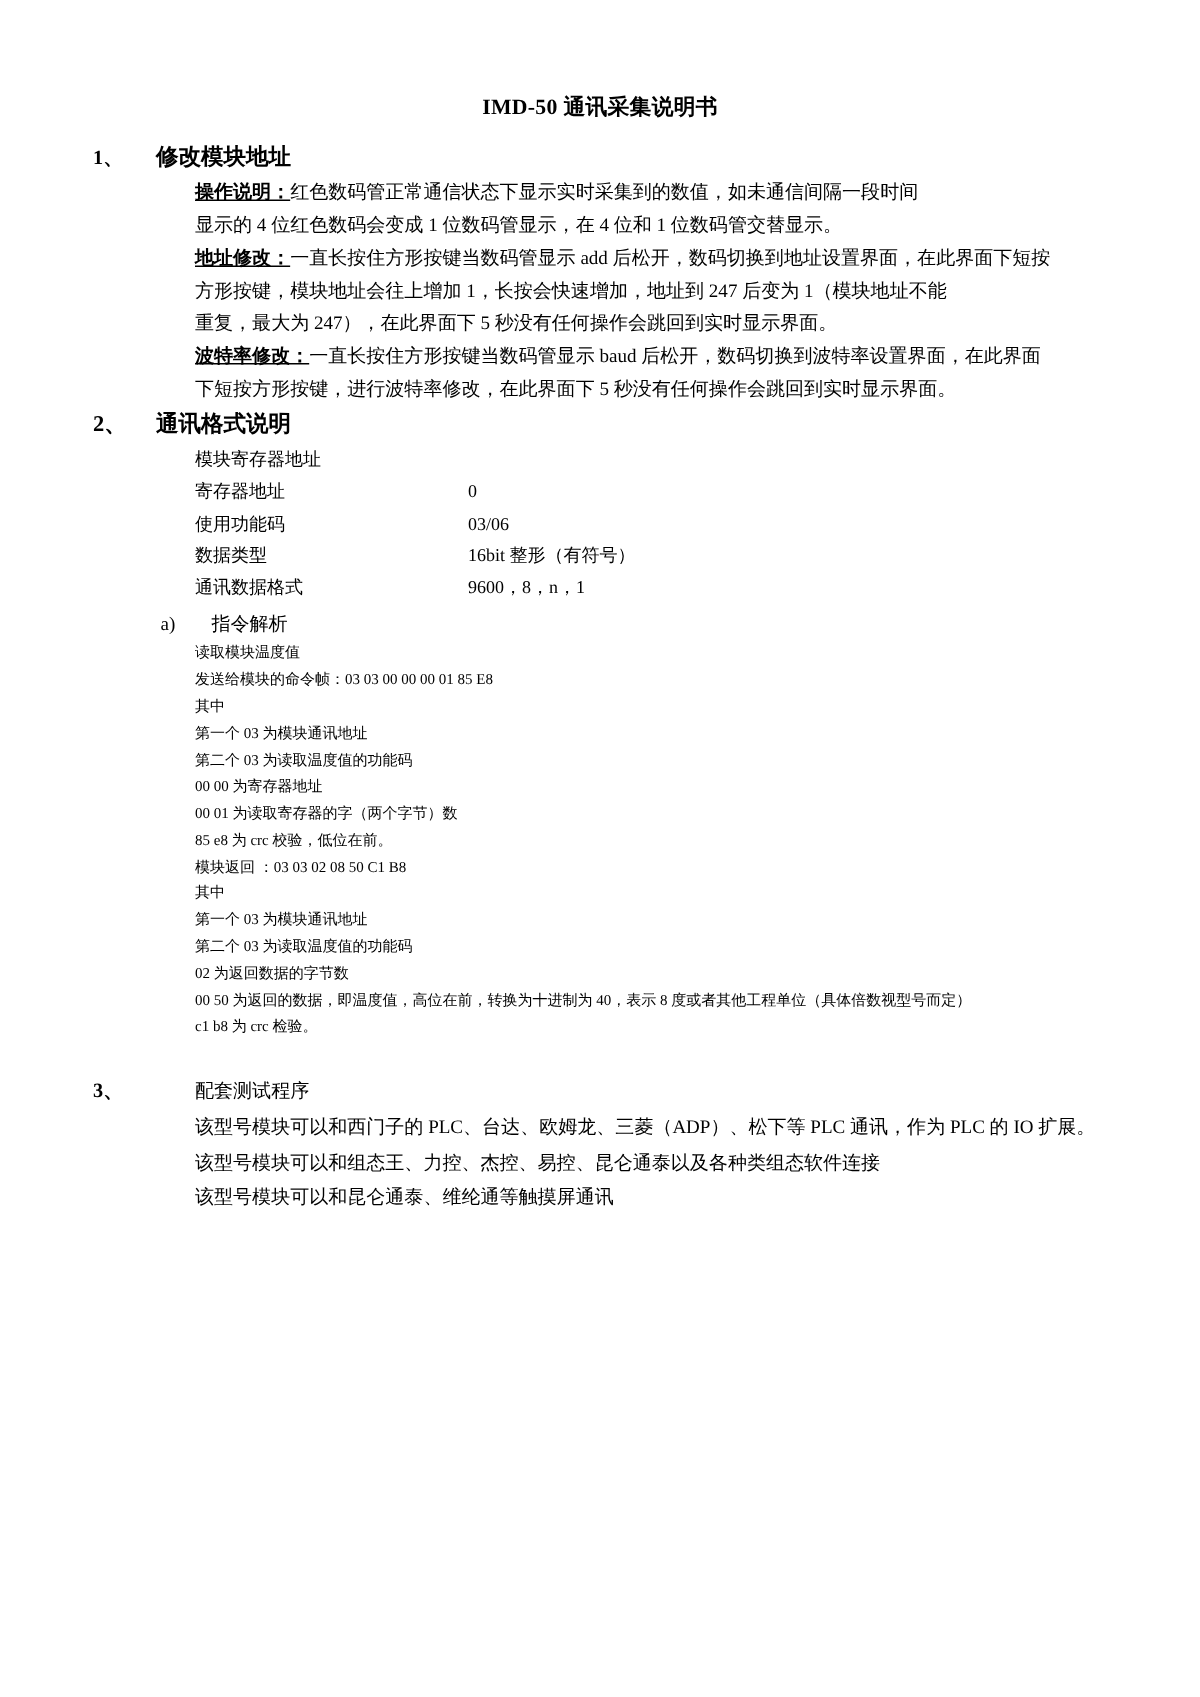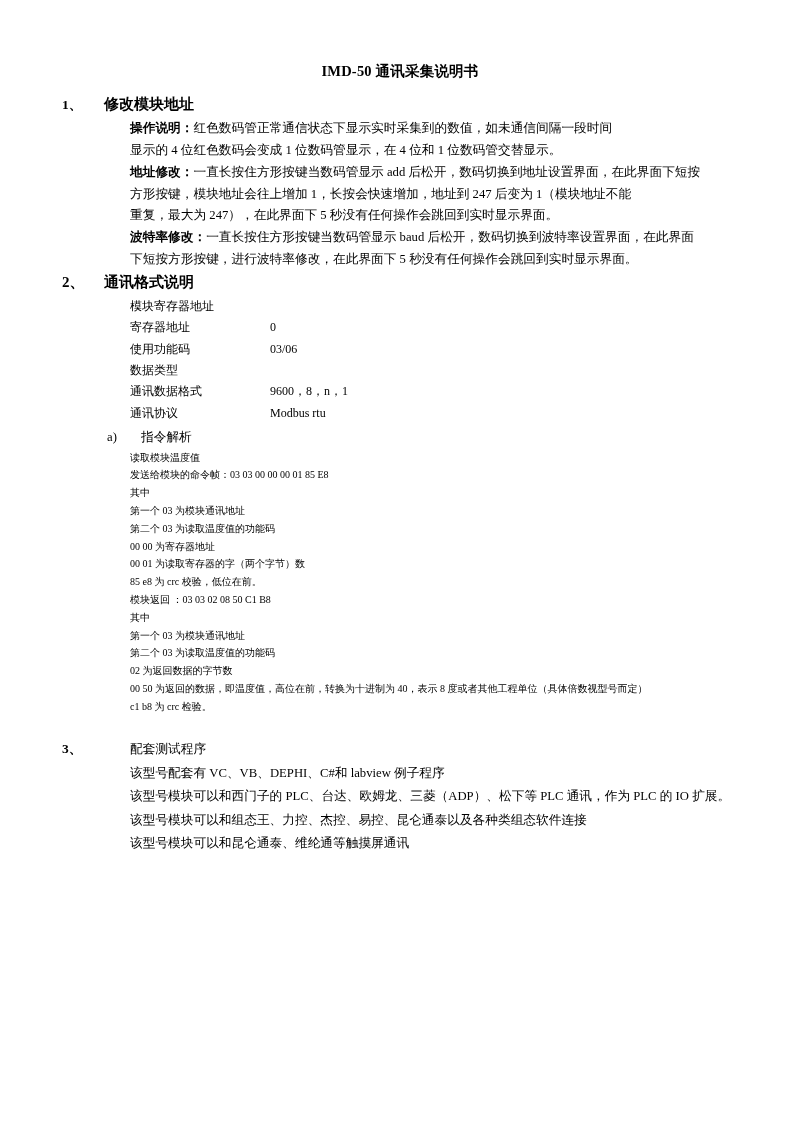--- a/index.html
+++ b/index.html
@@ -49,28 +49,30 @@
   .body-block {
     padding-left: 68px;
     font-size: 12.7px;
     line-height: 1.72;
   }
   .body-block p {
     margin: 0;
   }
   .lbl {
     font-weight: bold;
+    text-decoration: underline;
   }
   .kv-block {
     padding-left: 68px;
     font-size: 12px;
     line-height: 1.78;
   }
   .kv-row {
     display: flex;
+    gap: 42px;
   }
   .kv-k {
     width: 140px;
     flex: 0 0 140px;
   }
   .kv-v {
     flex: 1 1 auto;
   }
   .sub-item {
     padding-left: 45px;
@@ -129,28 +131,25 @@
       <div class="kv-row">
         <span class="kv-k">寄存器地址</span>
         <span class="kv-v">0</span>
       </div>
       <div class="kv-row">
         <span class="kv-k">使用功能码</span>
         <span class="kv-v">03/06</span>
       </div>
       <div class="kv-row">
         <span class="kv-k">数据类型</span>
+        <span class="kv-v">16bit 整形（有符号）</span>
       </div>
       <div class="kv-row">
         <span class="kv-k">通讯数据格式</span>
         <span class="kv-v">9600，8，n，1</span>
-      </div>
-      <div class="kv-row">
-        <span class="kv-k">通讯协议</span>
-        <span class="kv-v">Modbus rtu</span>
       </div>
     </div>
     <div class="sub-item">
       <span class="sub-marker">a)</span>
       <span>指令解析</span>
     </div>
     <div class="lines">
       <p>读取模块温度值</p>
       <p>发送给模块的命令帧：03 03 00 00 00 01 85 E8</p>
       <p>其中</p>
@@ -170,20 +169,19 @@
   </div>
 
   <div class="spacer-lg"></div>
 
   <div class="section sec3">
     <div class="sec-head plain">
       <span class="sec-num">3、</span>
       <span class="sec-title sec3-title-ind">配套测试程序</span>
     </div>
     <div class="body-block">
-      <p>该型号配套有 VC、VB、DEPHI、C#和 labview 例子程序</p>
       <p>该型号模块可以和西门子的 PLC、台达、欧姆龙、三菱（ADP）、松下等 PLC 通讯，作为 PLC 的 IO 扩展。</p>
       <p>该型号模块可以和组态王、力控、杰控、易控、昆仑通泰以及各种类组态软件连接</p>
       <p>该型号模块可以和昆仑通泰、维纶通等触摸屏通讯</p>
     </div>
   </div>
 
 </div>
 
 </body></html>

